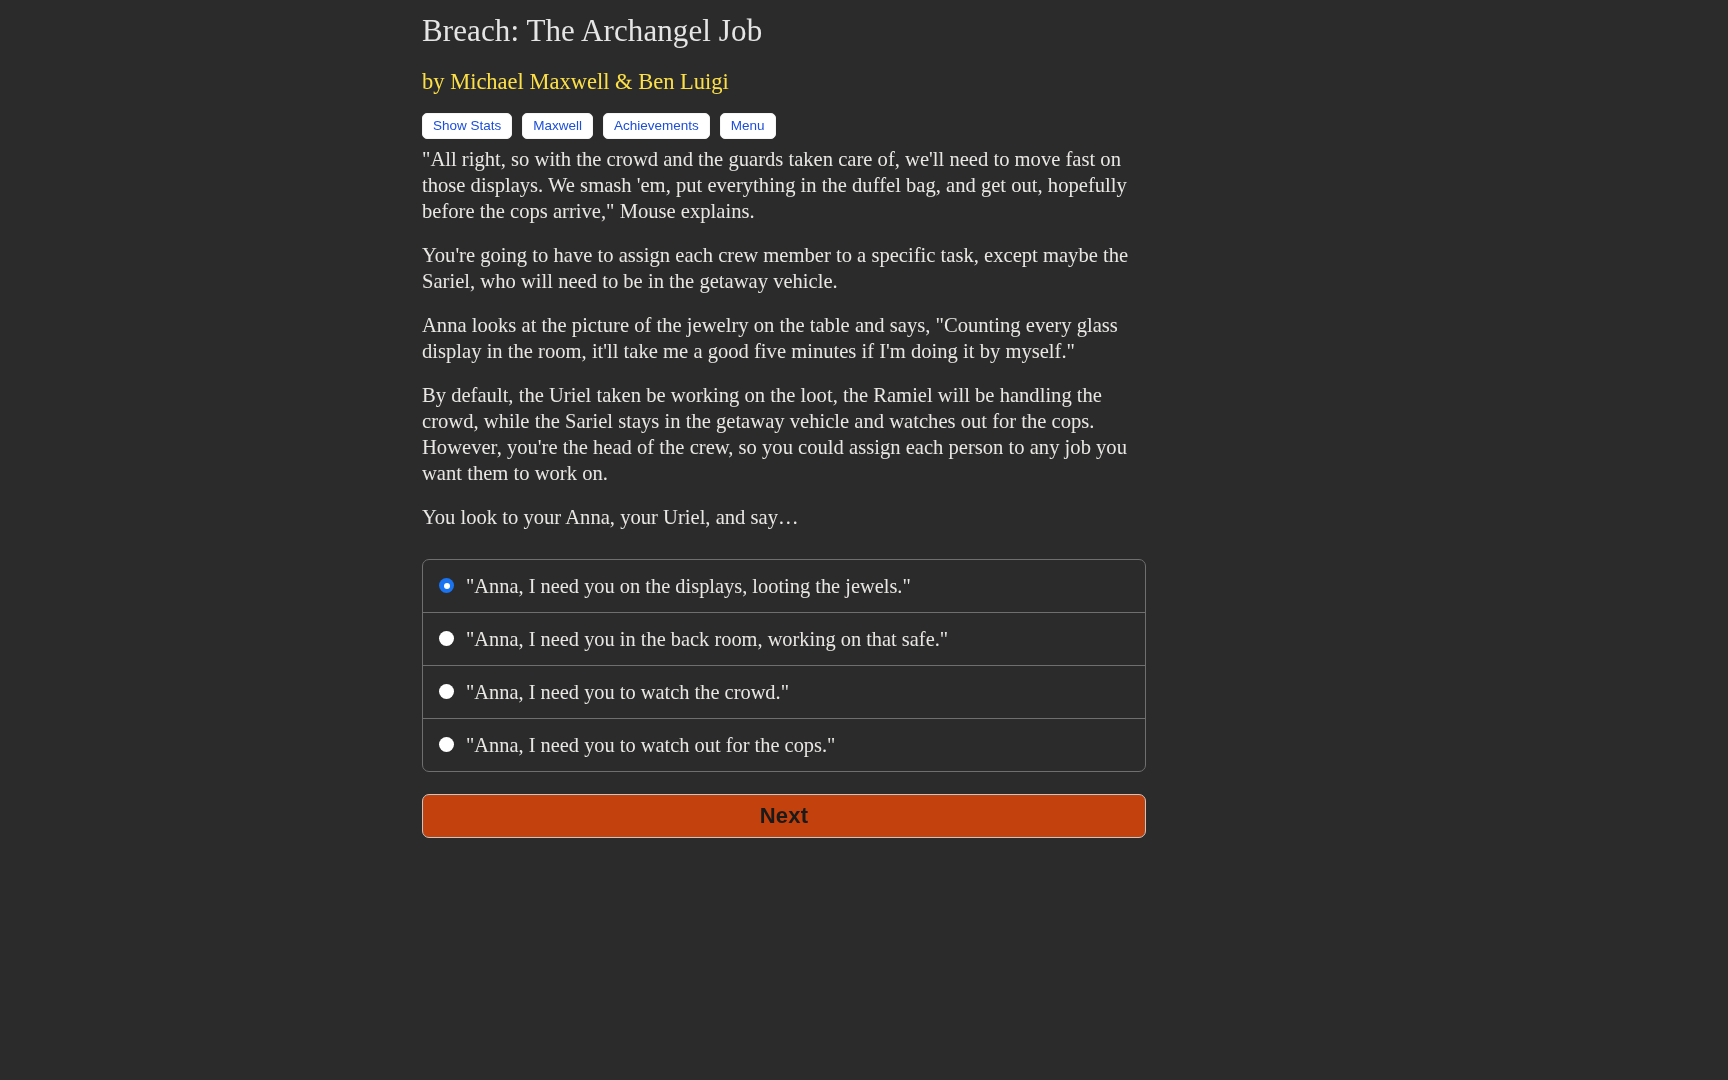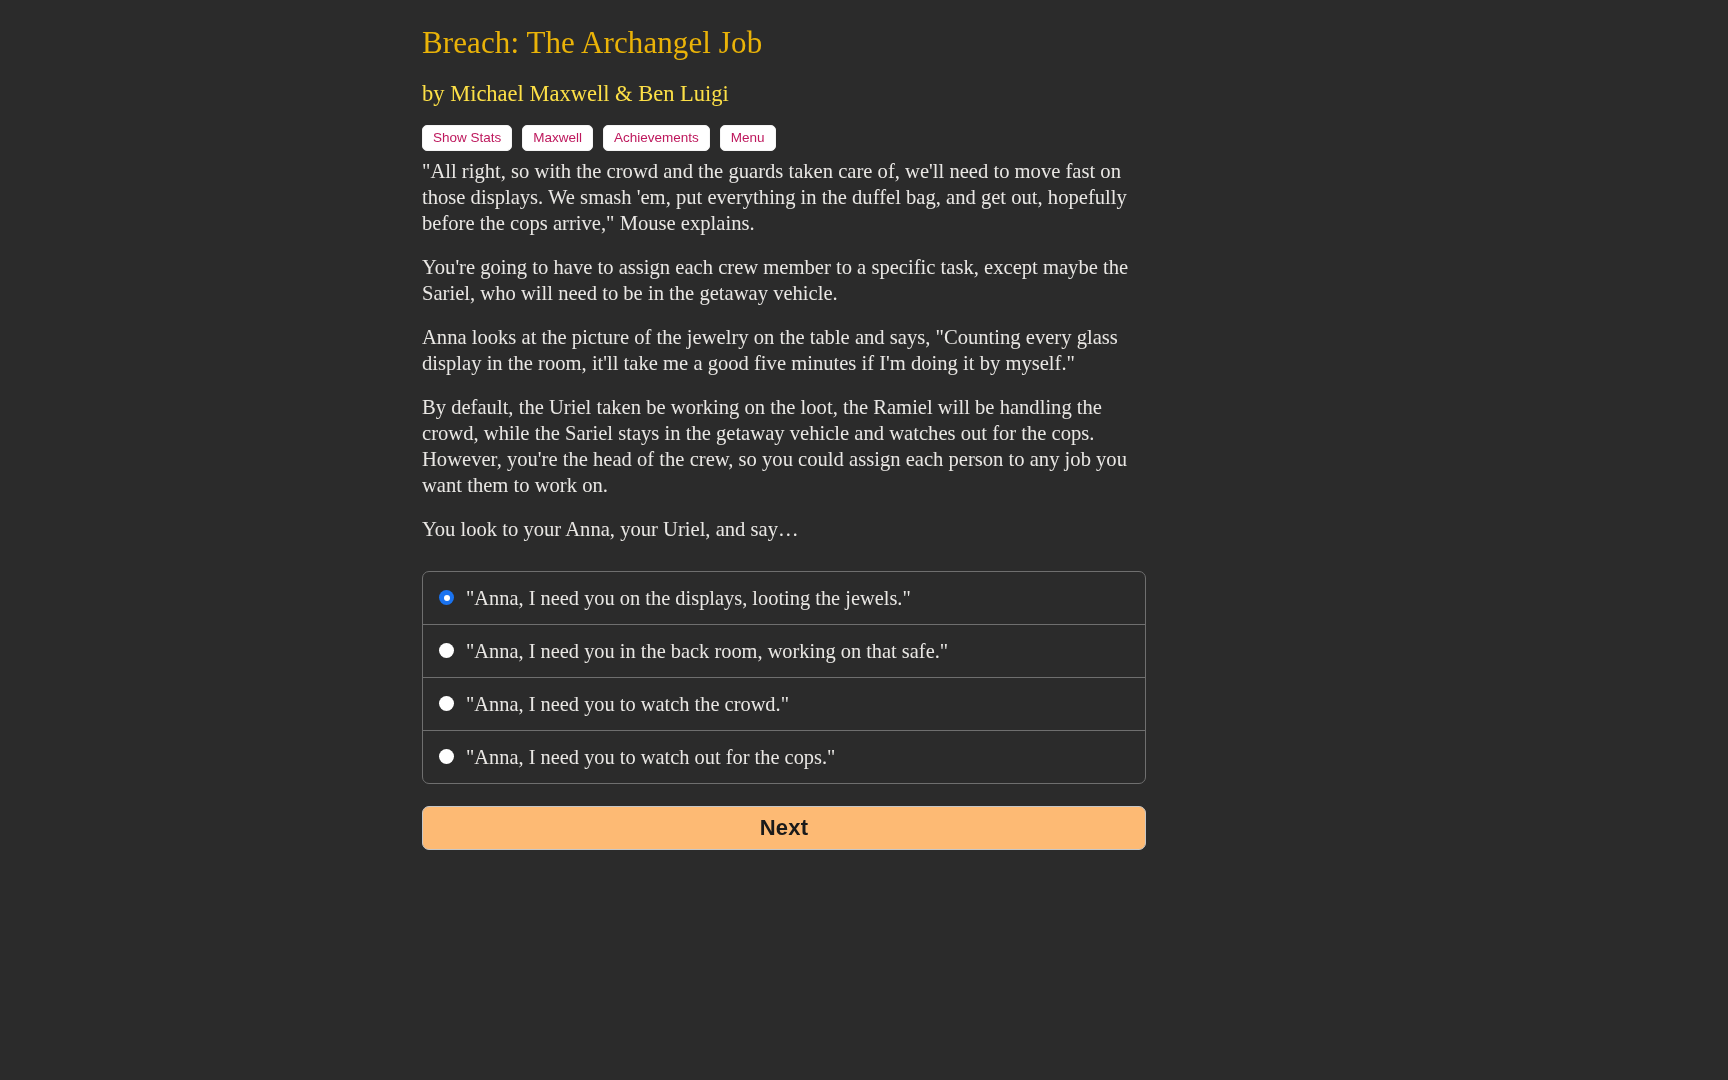--- a/index.html
+++ b/index.html
@@ -26,23 +26,23 @@
     left: 422px;
     top: 0;
     width: 724px;
   }
 
   
   #title {
     font-family: "Liberation Serif", "DejaVu Serif", serif;
     font-size: 31px;
     font-weight: normal;
-    color: #eab308;
+    color: #e5e5e5;
     margin: 0;
-    padding-top: 24px;
+    padding-top: 12px;
     line-height: 1.25;
     letter-spacing: 0.1px;
   }
   #byline {
     font-family: "Liberation Serif", "DejaVu Serif", serif;
     font-size: 22.5px;
     color: #fde047;
     margin: 0;
     padding-top: 17px;
     line-height: 1.2;
@@ -53,21 +53,21 @@
     padding-top: 18px;
     display: flex;
     align-items: flex-start;
     gap: 10px;
     height: 32px;
   }
   .barbtn {
     font-family: "Liberation Sans", "DejaVu Sans", sans-serif;
     font-size: 13.5px;
     font-weight: normal;
-    color: #be185d;
+    color: #1d4ed8;
     background: #ffffff;
     border: 1px solid #f4f4f4;
     border-radius: 5px;
     padding: 4px 10px 5px 10px;
     line-height: 15px;
     cursor: pointer;
     white-space: nowrap;
     display: inline-block;
   }
 
@@ -130,21 +130,21 @@
     font-size: 20.4px;
     line-height: 24px;
     color: #e9e7e4;
   }
 
   
   #nextbtn {
     margin-top: 22px;
     width: 100%;
     height: 44px;
-    background: #fdba74;
+    background: #c2410c;
     border: 1px solid #c6c6c6;
     border-radius: 7px;
     font-family: "Liberation Sans", "DejaVu Sans", sans-serif;
     font-size: 22px;
     font-weight: bold;
     color: #1a1a1a;
     cursor: pointer;
     display: flex;
     align-items: center;
     justify-content: center;

